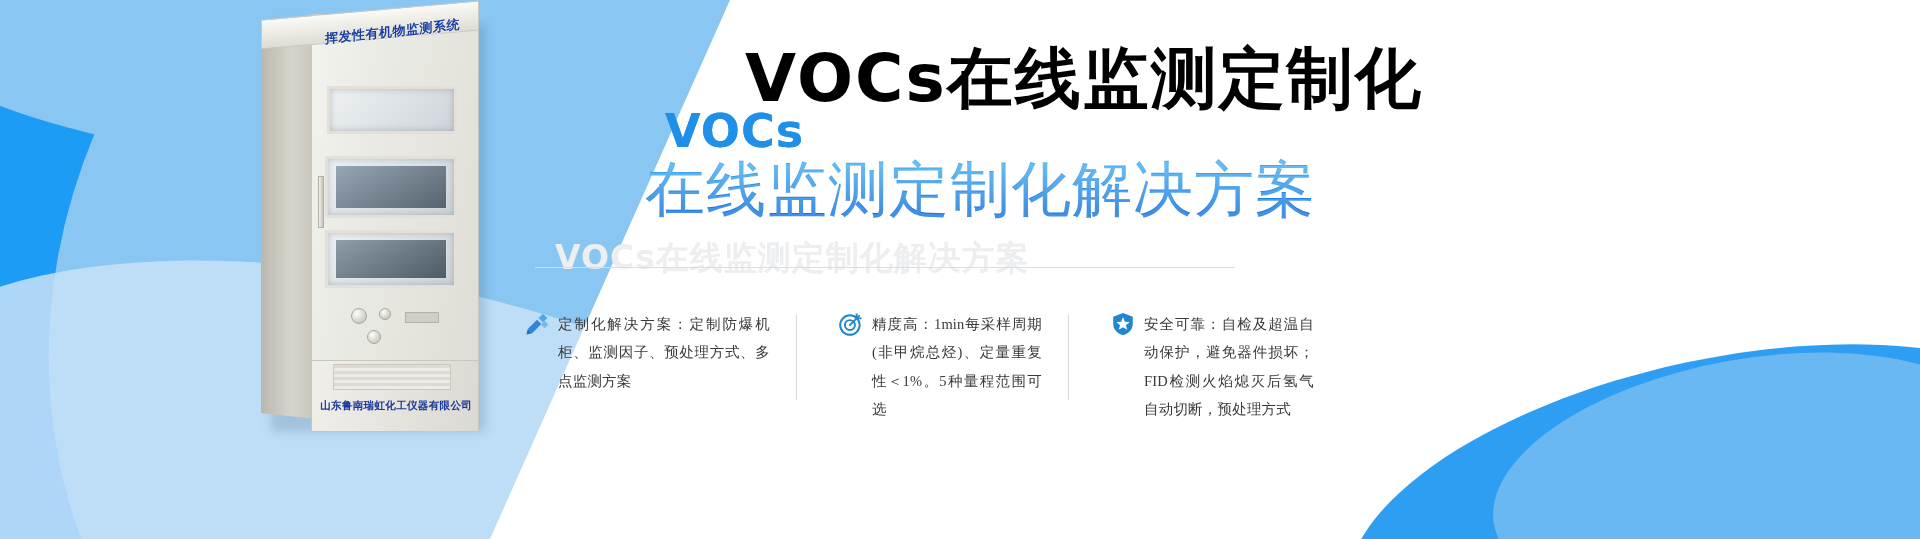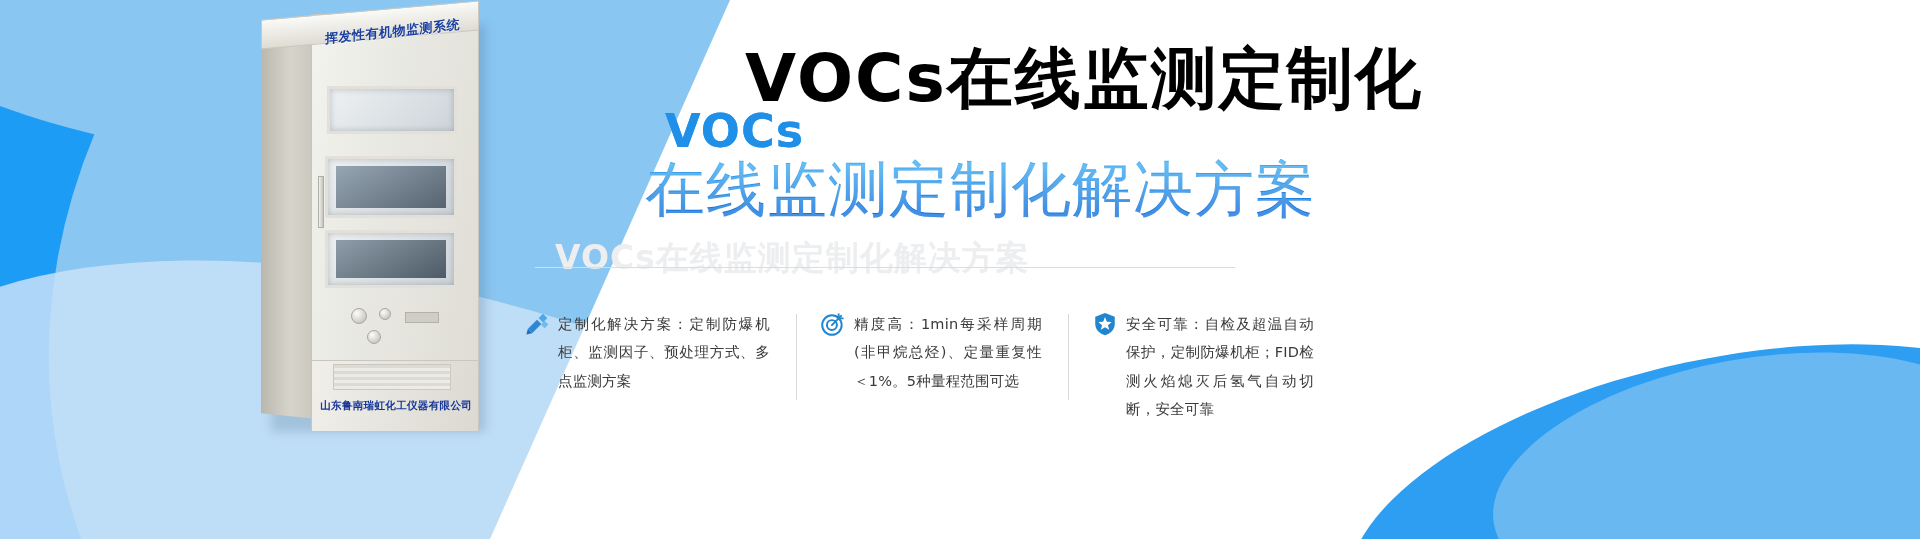--- a/index.html
+++ b/index.html
@@ -172,21 +172,21 @@
   
   .features {
     position:absolute; left:524px; top:276px;
     display:flex; align-items:flex-start; gap:4px;margin-top:34px;
   }
   .feature {
     display:flex; align-items:flex-start; gap:8px;
     width:268px; padding:0 22px 0 0;
     position:relative;
   }
-  .feature + .feature { padding-left:24px; }
+  .feature + .feature { padding-left:42px;font-family:Liberation Serif, serif; }
   .feature + .feature::before {
     content:""; position:absolute; left:0; top:4px;
     width:1px; height:86px; background:#d9d9d9;
   }
   .f-icon { flex:0 0 auto; width:26px; height:26px; margin-top:1px; }
   .f-icon svg { width:26px; height:26px; display:block; }
   .f-text {
     font-size:14.5px; line-height:1.95; color:#3a3a3a;
     letter-spacing:.2px; text-align:justify;
   }
@@ -265,18 +265,18 @@
       <span class="f-text">精度高：1min每采样周期(非甲烷总烃)、定量重复性＜1%。5种量程范围可选</span>
     </div>
 
     <div class="feature">
       <span class="f-icon">
         <svg viewBox="0 0 24 24" fill="none">
           <path d="M12 1.8 L21 5.2 V12 C21 17.2 16.8 21 12 22.4 C7.2 21 3 17.2 3 12 V5.2 Z" fill="#1f86cf"></path>
           <path d="M12 5.6 L13.7 9.9 L18.2 10.2 L14.7 13.1 L15.9 17.4 L12 14.9 L8.1 17.4 L9.3 13.1 L5.8 10.2 L10.3 9.9 Z" fill="#ffffff"></path>
         </svg>
       </span>
-      <span class="f-text">安全可靠：自检及超温自动保护，定制防爆机柜；FID检测火焰熄灭后氢气自动切断，安全可靠</span>
+      <span class="f-text">安全可靠：自检及超温自动保护，避免器件损坏；FID检测火焰熄灭后氢气自动切断，预处理方式</span>
     </div>
 
   </div>
 
 </div>
 
 </body></html>

